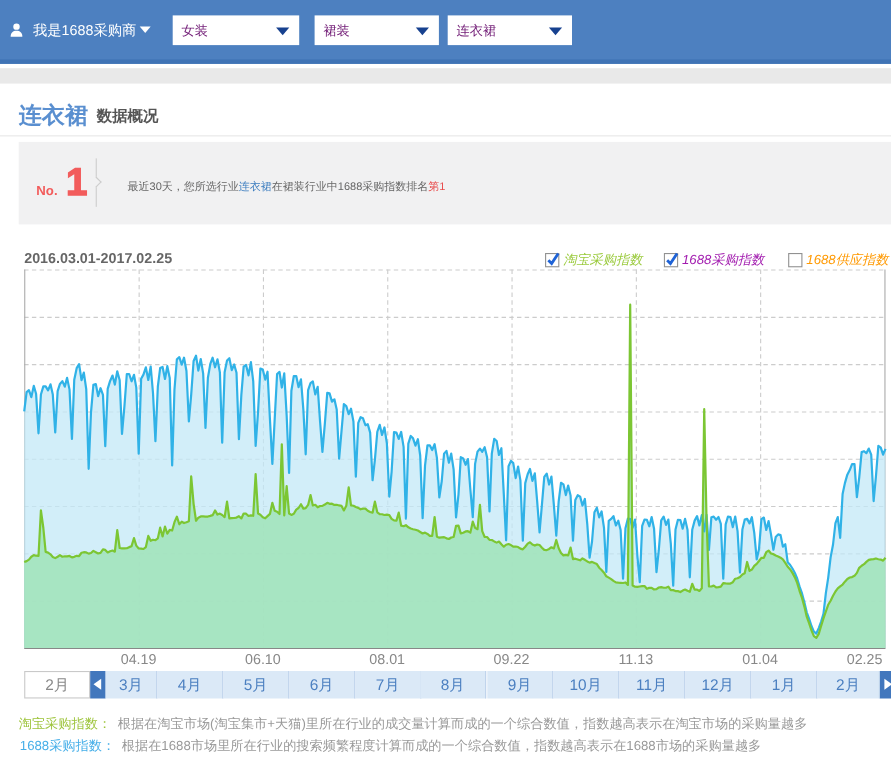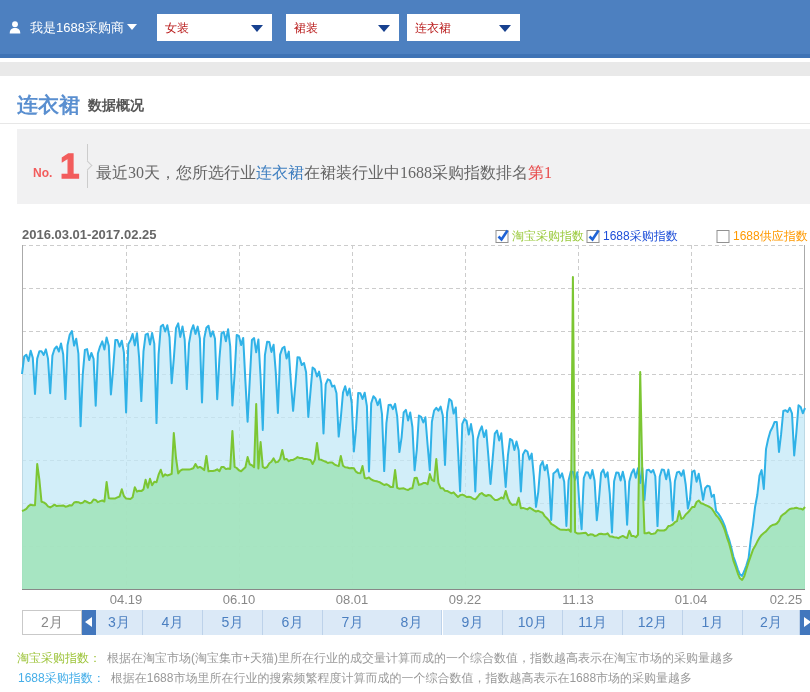--- a/index.html
+++ b/index.html
@@ -7,47 +7,47 @@
     font-family:"Liberation Sans", sans-serif; }
   .abs { position:absolute; }
   #page { position:relative; width:810px; height:692px; }
 
   
   #topbar { left:0; top:0; width:810px; height:58px; background:#4d80c0;
     border-bottom:4px solid #3f73b5; }
   #graystrip { left:0; top:62px; width:810px; height:14px; background:#e9e9e9; }
   #usr { left:30px; top:19px; color:#fff; font-size:13px; }
   .sel { top:14px; height:27px; background:#fff; }
-  .sel span { position:absolute; left:8px; top:6px; font-size:12px; color:#b91c1c; }
+  .sel span { position:absolute; left:8px; top:6px; font-size:12px; color:#701a75; }
   .tri { position:absolute; right:9px; top:11px; width:0; height:0;
     border-left:6px solid transparent; border-right:6px solid transparent;
     border-top:7px solid #17418f; }
   .wtri { left:127px; top:24px; width:0; height:0;
     border-left:5px solid transparent; border-right:5px solid transparent;
     border-top:6px solid #fff; }
 
   
   #t1 { left:17px; top:91px; font-size:21px; font-weight:bold; color:#5a8fd0; }
   #t2 { left:88px; top:97px; font-size:14px; font-weight:bold; color:#555; }
   #trule { left:0px; top:123px; width:810px; height:1px; background:#e7e7e7; }
 
   
   #nobox { left:17px; top:129px; width:793px; height:75px; background:#f1f1f2; }
   #no { left:33px; top:167px; color:#f25c5c; font-size:12px; font-weight:bold; line-height:1; }
   #one { left:60px; top:148px; color:#f25c5c; font-size:35px; font-weight:bold; line-height:1; -webkit-text-stroke:1.3px #f25c5c; }
   #vline { left:87px; top:144px; width:1px; height:44px; background:#ccc; }
   #varrow { left:84px; top:162px; width:7px; height:7px; border-top:1px solid #ccc;
     border-right:1px solid #ccc; transform:rotate(45deg); background:#f1f1f2; }
-  #notext { left:96px; top:163px; font-size:16px; color:#666;font-family:Liberation Serif, serif; }
+  #notext { left:116px; top:163px; font-size:10px; color:#666; }
   #notext b { color:#3f7fc0; font-weight:normal; }
   #notext i { color:#e84a4a; font-style:normal; }
 
   
   #drange { left:22px; top:227px; font-size:13px; color:#666;font-weight:bold; }
-  .leg { top:228px; font-size:12px; white-space:nowrap; }
+  .leg { top:228px; font-size:12px; white-space:nowrap;font-style:italic; }
   .leg span { margin-left:17px; }
 
   
   #mbar { left:22px; top:610px; width:788px; height:25px; }
   .mc { position:absolute; top:0; height:25px; background:#dbe9f7;
     border-right:1px solid #bdd2ea; color:#4b7fc0; font-size:14px;
     text-align:center; line-height:24px; }
   #mwhite { position:absolute; left:0; top:0; width:60px; height:25px;
     background:#fff; border:1px solid #c9c9c9; color:#888;
     font-size:14px; text-align:center; line-height:23px; }
@@ -96,21 +96,21 @@
   <div class="abs" id="one">1</div>
   <div class="abs" id="vline"></div>
   <div class="abs" id="varrow"></div>
   <div class="abs" id="notext">最近30天，您所选行业<b>连衣裙</b>在裙装行业中1688采购指数排名<i>第1</i></div>
 
   <div class="abs" id="drange">2016.03.01-2017.02.25</div>
   <div class="abs leg" style="left:495px; color:#9aca3c;"><svg class="cbx" style="position:absolute;top:0;left:0" width="17" height="17" viewBox="0 0 17 17">
         <rect x="1" y="2.5" width="12" height="12" fill="#fff" stroke="#919191"></rect>
         <path d="M3.5,8.5 L6.5,11.5 L12.5,2.5" stroke="#1f63d6" stroke-width="2.6" fill="none"></path>
       </svg><span>淘宝采购指数</span></div>
-  <div class="abs leg" style="left:586px; color:#1d4ed8;"><svg class="cbx" style="position:absolute;top:0;left:0" width="17" height="17" viewBox="0 0 17 17">
+  <div class="abs leg" style="left:603px; color:#a21caf;"><svg class="cbx" style="position:absolute;top:0;left:0" width="17" height="17" viewBox="0 0 17 17">
         <rect x="1" y="2.5" width="12" height="12" fill="#fff" stroke="#919191"></rect>
         <path d="M3.5,8.5 L6.5,11.5 L12.5,2.5" stroke="#1f63d6" stroke-width="2.6" fill="none"></path>
       </svg><span>1688采购指数</span></div>
   <div class="abs leg" style="left:716px; color:#ff9900;"><svg class="cbx" style="position:absolute;top:0;left:0" width="17" height="17" viewBox="0 0 17 17">
         <rect x="1" y="2.5" width="12" height="12" fill="#fff" stroke="#919191"></rect>
       </svg><span>1688供应指数</span></div>
 
   <svg class="abs" style="left:0; top:0;" width="810" height="692" viewBox="0 0 810 692">
 
     <g stroke="#ccc" stroke-width="1" stroke-dasharray="4,3">

